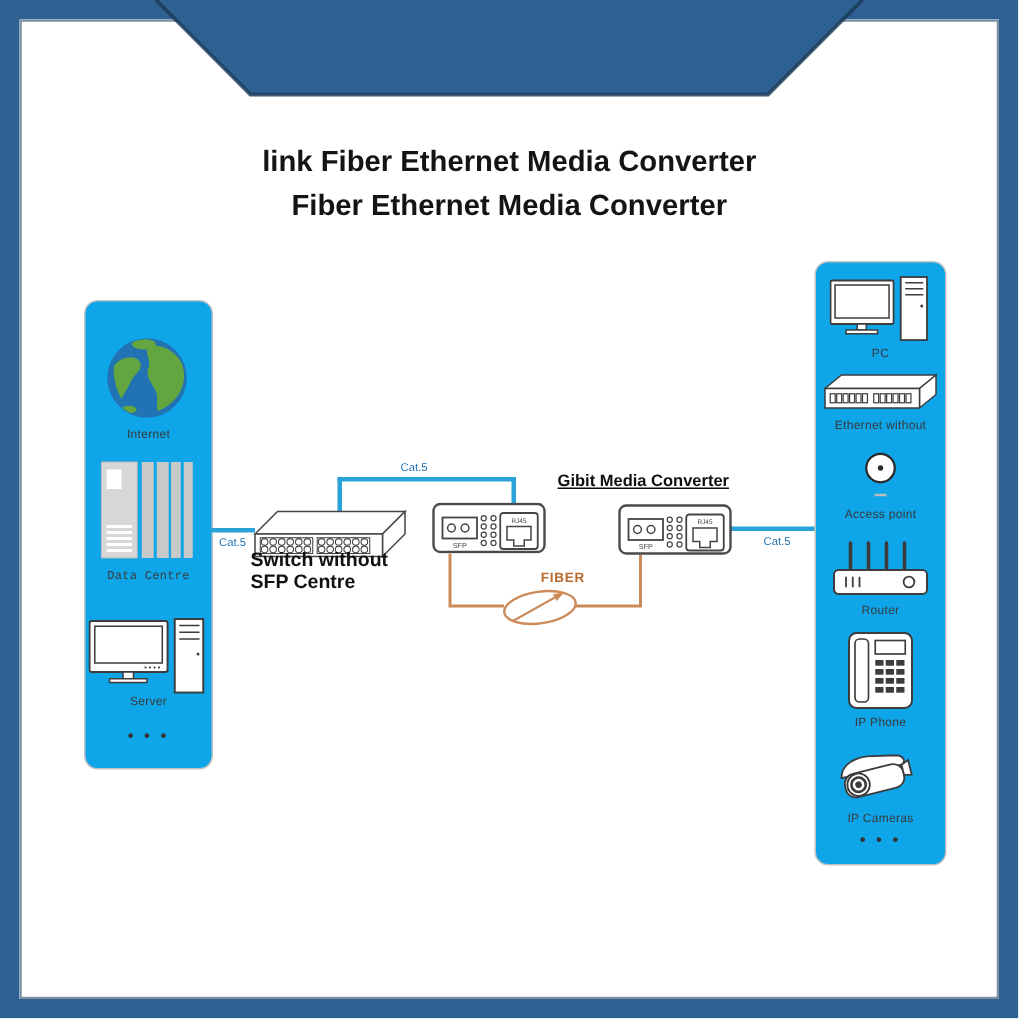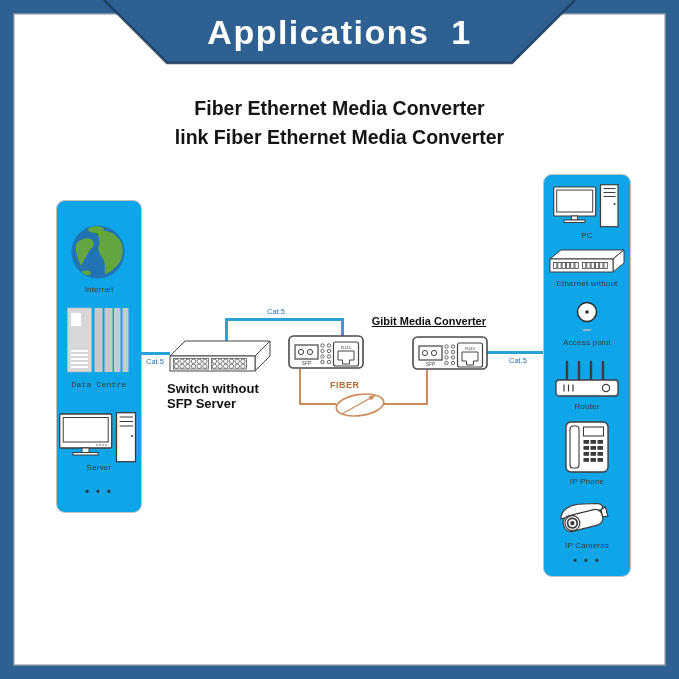--- a/index.html
+++ b/index.html
@@ -23,45 +23,44 @@
   .panel-right{left:543px;top:174px;width:86px;height:401px;}
   .node-label{position:absolute;left:0;right:0;text-align:center;font-size:8px;color:#3a3a3a;
               letter-spacing:.2px;}
   .node-icon{position:absolute;}
   .more-dots{position:absolute;left:0;right:0;text-align:center;font-size:11px;font-weight:bold;
              color:#333;letter-spacing:2px;}
   
   .abs{position:absolute;z-index:2;}
   .cat5-line{position:absolute;background:#29a2d8;z-index:2;}
   .cat5-label{position:absolute;z-index:2;color:#2273b5;font-size:7.5px;font-weight:normal;text-align:center;}
-  .switch-label{position:absolute;left:167px;top:382px;z-index:2;color:#111;
+  .switch-label{position:absolute;left:167px;top:366px;z-index:2;color:#111;
                 font-size:13px;font-weight:bold;line-height:14.5px;}
   .converter-title{position:absolute;left:336px;top:315px;width:150px;text-align:right;z-index:2;
                    color:#0e0e0e;font-size:11px;font-weight:bold;text-decoration:underline;}
-  .fiber-label{position:absolute;left:330px;top:380px;width:60px;text-align:left;z-index:2;
+  .fiber-label{position:absolute;left:330px;top:380px;width:60px;text-align:right;z-index:2;
                color:#b96a2e;font-size:9px;font-weight:bold;letter-spacing:.5px;}
   svg text{font-family:"Liberation Sans",sans-serif;}
 </style>
 </head>
 <body>
 
 <div class="stage">
 
   <div class="frame"></div>
   <div class="frame-inner-line"></div>
 
   <svg class="banner-svg" width="679" height="66">
     <polygon points="104,0 575,0 512,63 167,63" fill="#2e6191"></polygon>
     <path d="M104,0 L167,63 L512,63 L575,0" fill="none" stroke="#1b3c5a" stroke-width="2.5" opacity=".85"></path>
   </svg>
-  <div class="banner-text">Applications  1</div>
 
   <div class="heading">
+    <div>link Fiber Ethernet Media Converter</div>
     <div>Fiber Ethernet Media Converter</div>
-    <div>link Fiber Ethernet Media Converter</div>
   </div>
 
   <div class="panel panel-left">
     <svg class="node-icon" style="left:14px;top:24px;" width="54" height="54" viewBox="0 0 54 54">
       <defs>
           <clipPath id="gclip">
             <circle cx="27" cy="27" r="26"></circle>
           </clipPath>
         </defs>
       <circle cx="27" cy="27" r="26.5" fill="#2173b4"></circle>
@@ -243,21 +242,21 @@
       <circle cx="49.4" cy="32.3" r="2.2"></circle>
         <circle cx="55.1" cy="32.3" r="2.2"></circle>
         <circle cx="60.8" cy="32.3" r="2.2"></circle>
       <circle cx="66.5" cy="32.3" r="2.2"></circle>
         <circle cx="72.2" cy="32.3" r="2.2"></circle>
         <circle cx="77.9" cy="32.3" r="2.2"></circle>
     </g>
   </svg>
   <div class="switch-label">
     <div>Switch without</div>
-    <div>SFP Server</div>
+    <div>SFP Centre</div>
   </div>
 
   <div class="converter-title">Gibit Media Converter</div>
 
   <svg class="abs" style="left:288px;top:335px;" width="76" height="34" viewBox="0 0 76 34">
     <rect x="1" y="1" width="74" height="32" rx="4.5" fill="#fff" stroke="#4a4a4a" stroke-width="1.6"></rect>
     <rect x="7" y="10" width="23" height="14" fill="#fff" stroke="#444" stroke-width="1.2"></rect>
     <circle cx="13" cy="17" r="2.6" fill="#fff" stroke="#444" stroke-width="1"></circle>
     <circle cx="22" cy="17" r="2.6" fill="#fff" stroke="#444" stroke-width="1"></circle>
     <text x="18.5" y="30" font-size="4.8" fill="#444" text-anchor="middle">SFP</text>

